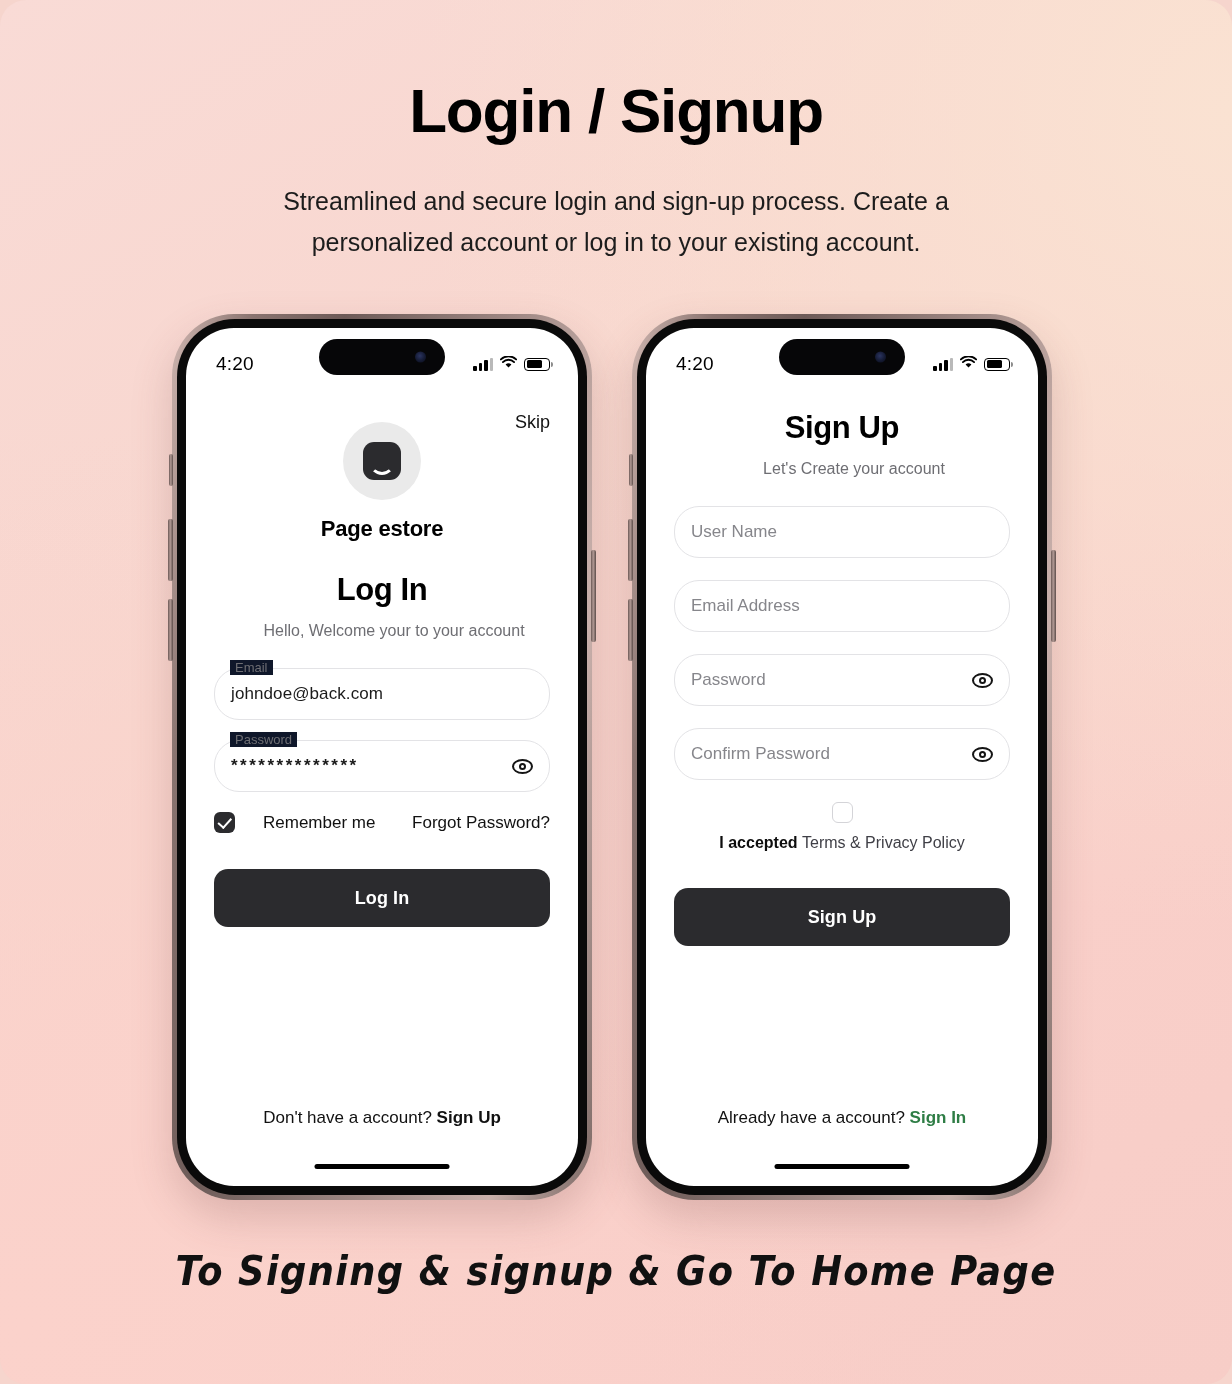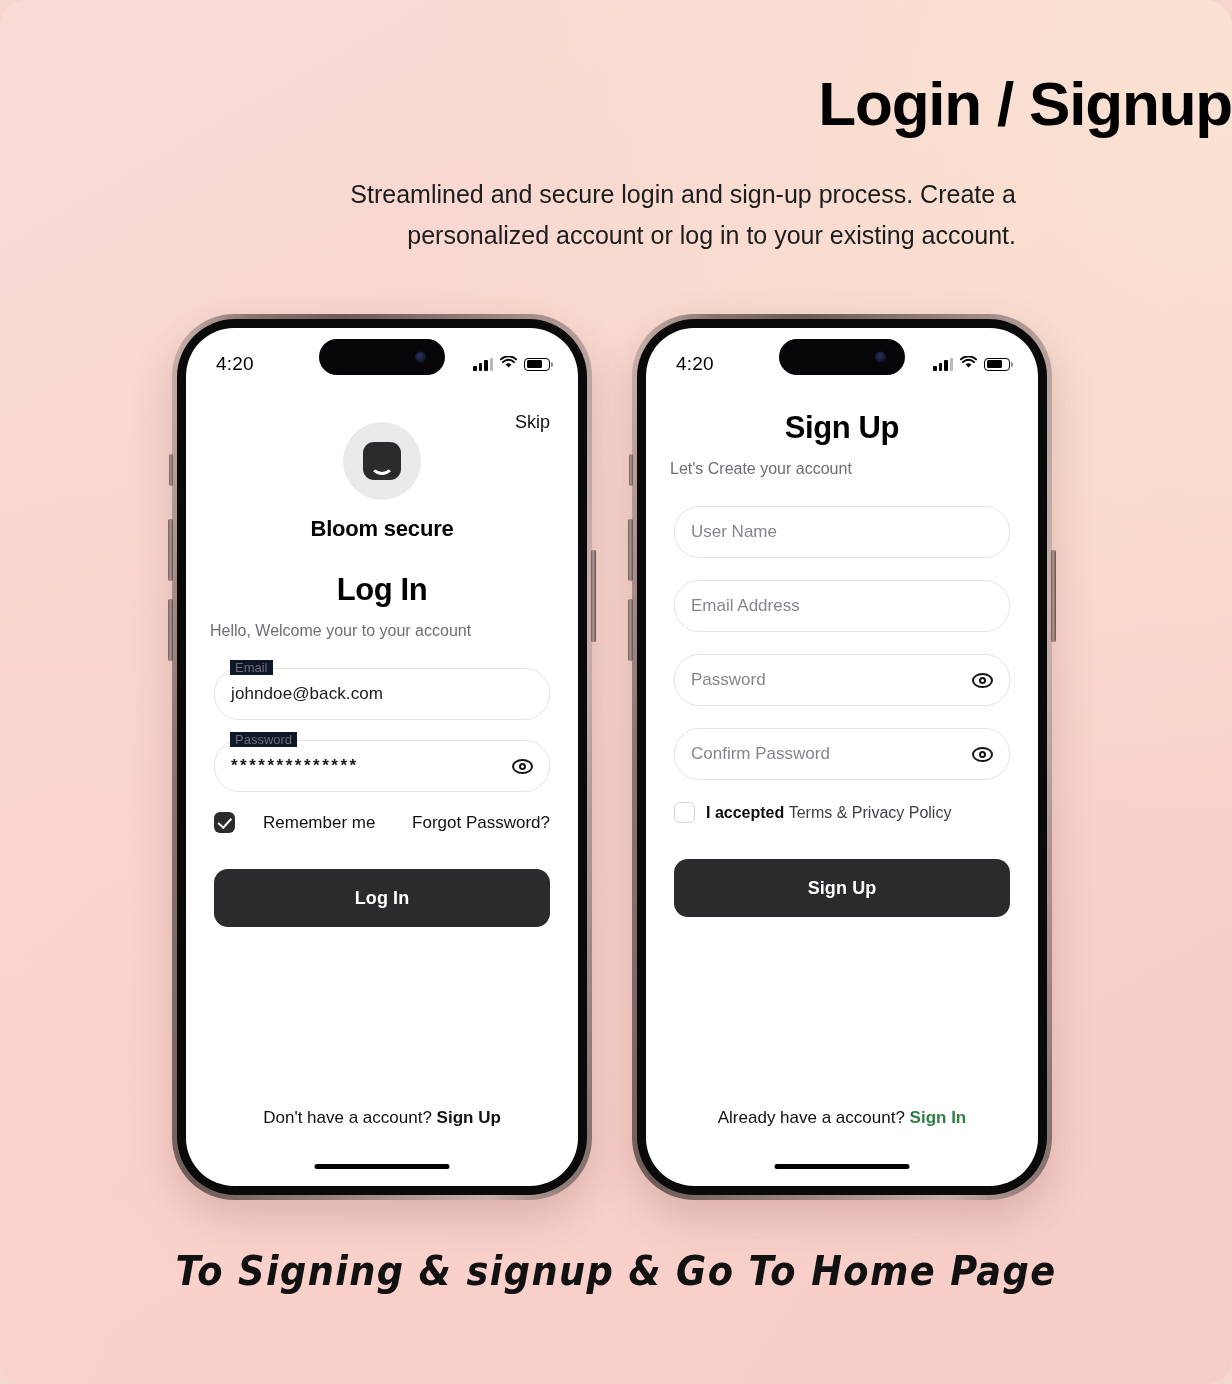--- a/index.html
+++ b/index.html
@@ -22,21 +22,21 @@
     inset: 0;
     border-radius: 26px;
     overflow: hidden;
     background:
       radial-gradient(circle at 100% 8%, #fae2d2 0%, rgba(250,226,210,0) 46%),
       radial-gradient(circle at 2% 96%, #fbd2cb 0%, rgba(251,210,203,0) 50%),
       linear-gradient(150deg, #f9dbd6 0%, #f8d6ce 38%, #f9cfc9 72%, #f7cdc7 100%);
   }
 
   
-  .header { position: absolute; left: 0; right: 0; top: 9px; text-align: right; }
+  .header { position: absolute; left: 0; right: 0; top: 16px; text-align: center; }
 
   .page-title {
     margin-top: 62px;
     font-size: 62px;
     font-weight: 700;
     letter-spacing: -1.2px;
     color: #000;
     line-height: 1.05;
   }
 
@@ -239,20 +239,21 @@
     font-size: 31px;
     font-weight: 700;
     color: #000;
     letter-spacing: -.4px;
   }
   .screen-title.login { margin-top: 30px; }
   .screen-title.signup { margin-top: 24px; }
 
   .screen-subtitle {
     margin-top: 14px;
+    text-align: center;
     font-size: 16px;
     color: #6e6e73;
     margin-left: 24px;
   }
 
   
   .form { margin-top: 28px; padding: 0 28px; }
 
   .field {
     position: relative;
@@ -347,20 +348,21 @@
   }
   .check-label { font-size: 17px; color: #111; }
   .forgot-link { font-size: 17px; color: #111; }
 
   .terms-row {
     display: flex;
     align-items: center;
     gap: 11px;
     padding: 0 28px;
     margin-top: 14px;
+    flex-direction: column;
   }
   .terms-strong { font-size: 16px; color: #0d0d0d; font-weight: 700; }
   .terms-rest   { font-size: 16px; color: #3f3f46; }
 
   
   .primary-btn {
     margin: 36px 28px 0;
     height: 58px;
     border-radius: 14px;
     background: #2b2b2e;
@@ -434,21 +436,21 @@
         </div>
 
         <div class="screen-body">
 
           <div class="skip-link">Skip</div>
 
           <div class="brand-badge">
             <div class="bag-icon"></div>
           </div>
 
-          <div class="brand-name">Bloom secure</div>
+          <div class="brand-name">Page estore</div>
 
           <div class="screen-title login">Log In</div>
           <div class="screen-subtitle">Hello, Welcome your to your account</div>
 
           <div class="form">
 
             <div class="field labeled">
               <span class="field-legend">Email</span>
               <span class="field-value">johndoe@back.com</span>
             </div>

